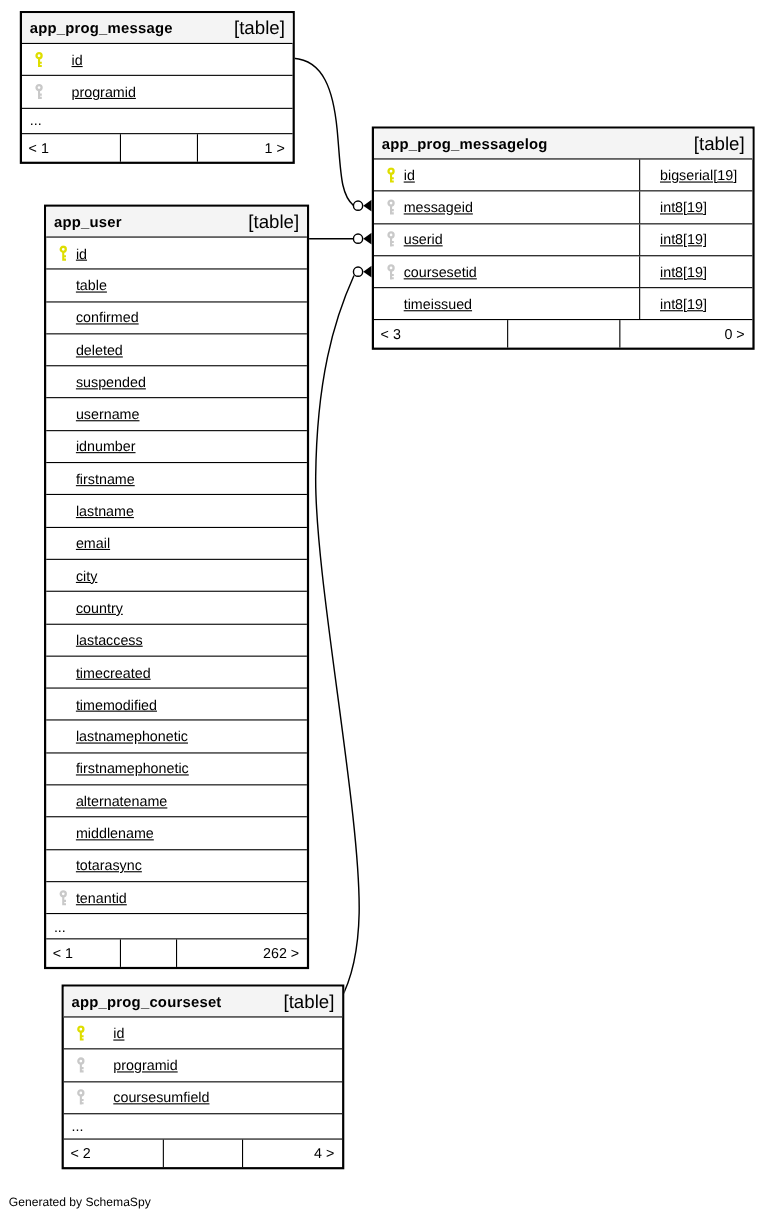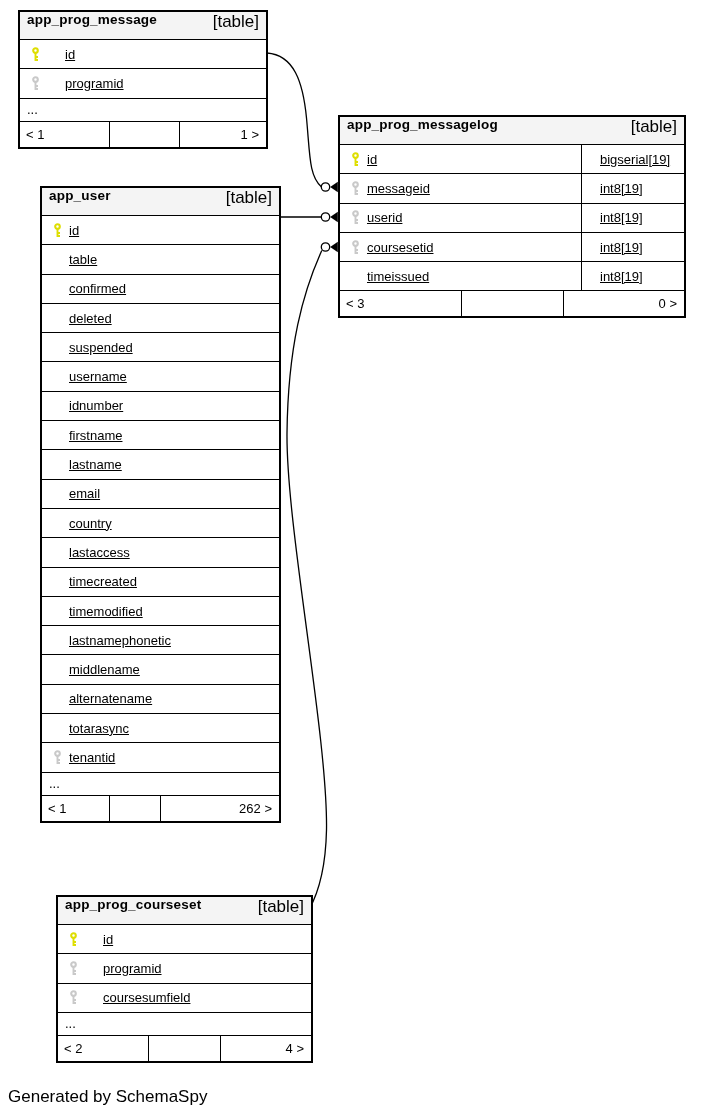--- a/index.html
+++ b/index.html
@@ -3,21 +3,21 @@
 <meta charset="utf-8">
 <style>
   html,body{margin:0;padding:0;background:#ffffff;}
   body{width:703px;height:1116px;position:relative;overflow:hidden;
        font-family:"Liberation Sans", sans-serif;color:#000;}
   .canvas{position:absolute;inset:0;}
   svg.edges{position:absolute;left:0;top:0;z-index:1;}
   .tbl{position:absolute;z-index:2;background:#fff;border:2px solid #000;
        box-sizing:border-box;font-size:13px;}
   .hdr{height:28px;box-sizing:border-box;background:#f4f4f4;
-       border-bottom:1.5px solid #000;display:flex;align-items:flex-start;
+       border-bottom:1.5px solid #000;display:flex;align-items:center;
        justify-content:space-between;padding:0 7px;}
   .tname{font-weight:bold;font-size:13.5px;letter-spacing:.2px;}
   .tkind{font-size:17px;}
   .row{height:29.3px;box-sizing:border-box;border-bottom:1px solid #000;
        display:flex;align-items:center;text-decoration:underline;}
   .slot{box-sizing:border-box;padding-left:11px;display:flex;align-items:center;flex:0 0 auto;}
   .slot.wide{width:45px;}
   .slot.narrow{width:27px;}
   .key{display:inline-flex;line-height:0;}
   .key.pk{color:#dede00;}
@@ -26,21 +26,21 @@
   .ncell{flex:1 1 auto;display:flex;align-items:center;height:100%;}
   .typ{flex:0 0 103px;box-sizing:border-box;border-left:1px solid #000;height:100%;
        display:flex;align-items:center;padding-left:18px;white-space:nowrap;}
   .dots{height:23px;box-sizing:border-box;border-bottom:1px solid #000;
         display:flex;align-items:center;padding-left:7px;}
   .ftr{height:25px;box-sizing:border-box;display:flex;align-items:stretch;}
   .fc{display:flex;align-items:center;box-sizing:border-box;}
   .fc1{padding-left:6px;border-right:1px solid #000;}
   .fc2{border-right:1px solid #000;}
   .fc3{flex:1 1 auto;justify-content:flex-end;padding-right:7px;}
-  .credit{position:absolute;left:8px;top:1087px;font-size:17px;z-index:2;}
+  .credit{position:absolute;left:8px;top:1087px;font-size:11px;z-index:2;}
 </style>
 </head>
 <body>
 
 <div class="canvas">
 
   <svg class="edges" width="703" height="1116" viewBox="0 0 703 1116">
     <path d="M 267,53 C 294,55 303,82 306.5,118 C 310,155 309,176 321.3,186.8" fill="none" stroke="#000" stroke-width="1.3"></path>
     <path d="M 248,217 H 321.3" fill="none" stroke="#000" stroke-width="1.3"></path>
     <path d="M 271,939 C 300,936 325,900 326.5,830 C 328,737 286,527 287,433 C 288,346 303,292 321.8,250.5" fill="none" stroke="#000" stroke-width="1.3"></path>
@@ -137,45 +137,53 @@
     <div class="row">
         <span class="slot narrow"></span>
         <span class="cname">lastname</span>
       </div>
     <div class="row">
         <span class="slot narrow"></span>
         <span class="cname">email</span>
       </div>
     <div class="row">
         <span class="slot narrow"></span>
+        <span class="cname">city</span>
+      </div>
+    <div class="row">
+        <span class="slot narrow"></span>
         <span class="cname">country</span>
       </div>
     <div class="row">
         <span class="slot narrow"></span>
         <span class="cname">lastaccess</span>
       </div>
     <div class="row">
         <span class="slot narrow"></span>
         <span class="cname">timecreated</span>
       </div>
     <div class="row">
         <span class="slot narrow"></span>
         <span class="cname">timemodified</span>
       </div>
     <div class="row">
         <span class="slot narrow"></span>
         <span class="cname">lastnamephonetic</span>
       </div>
     <div class="row">
         <span class="slot narrow"></span>
+        <span class="cname">firstnamephonetic</span>
+      </div>
+    <div class="row">
+        <span class="slot narrow"></span>
+        <span class="cname">alternatename</span>
+      </div>
+    <div class="row">
+        <span class="slot narrow"></span>
         <span class="cname">middlename</span>
-      </div>
-    <div class="row">
-        <span class="slot narrow"></span>
-        <span class="cname">alternatename</span>
       </div>
     <div class="row">
         <span class="slot narrow"></span>
         <span class="cname">totarasync</span>
       </div>
     <div class="row">
       <span class="slot narrow">
           <span class="key fk">
             <svg width="9" height="15" viewBox="0 0 9 15">
               <circle cx="4.5" cy="3.6" r="2.3" fill="none" stroke="currentColor" stroke-width="2.1"></circle>

